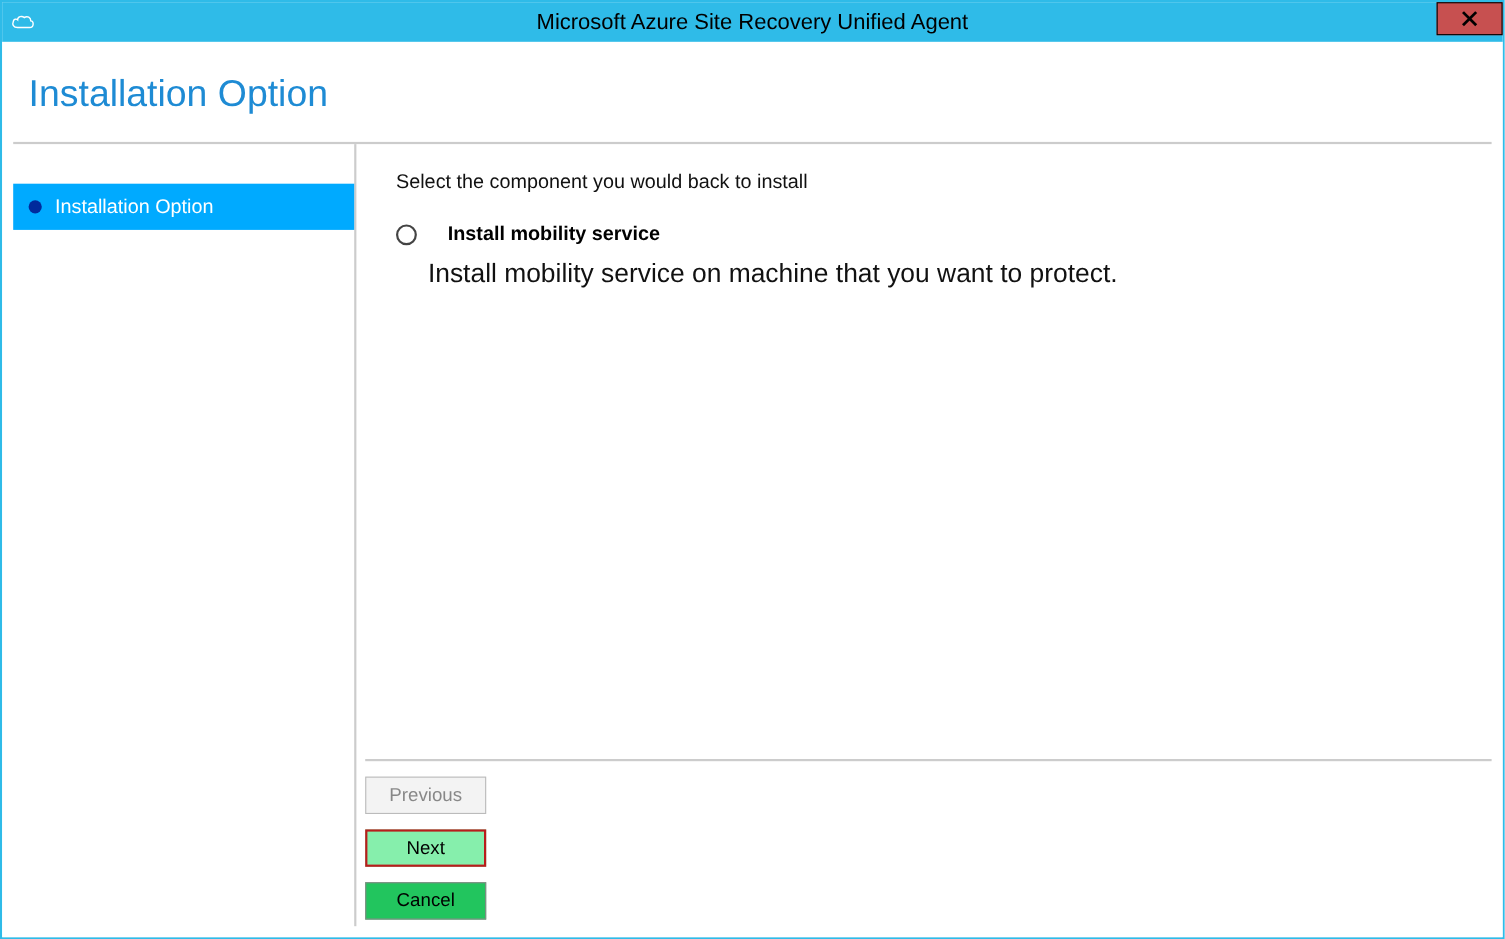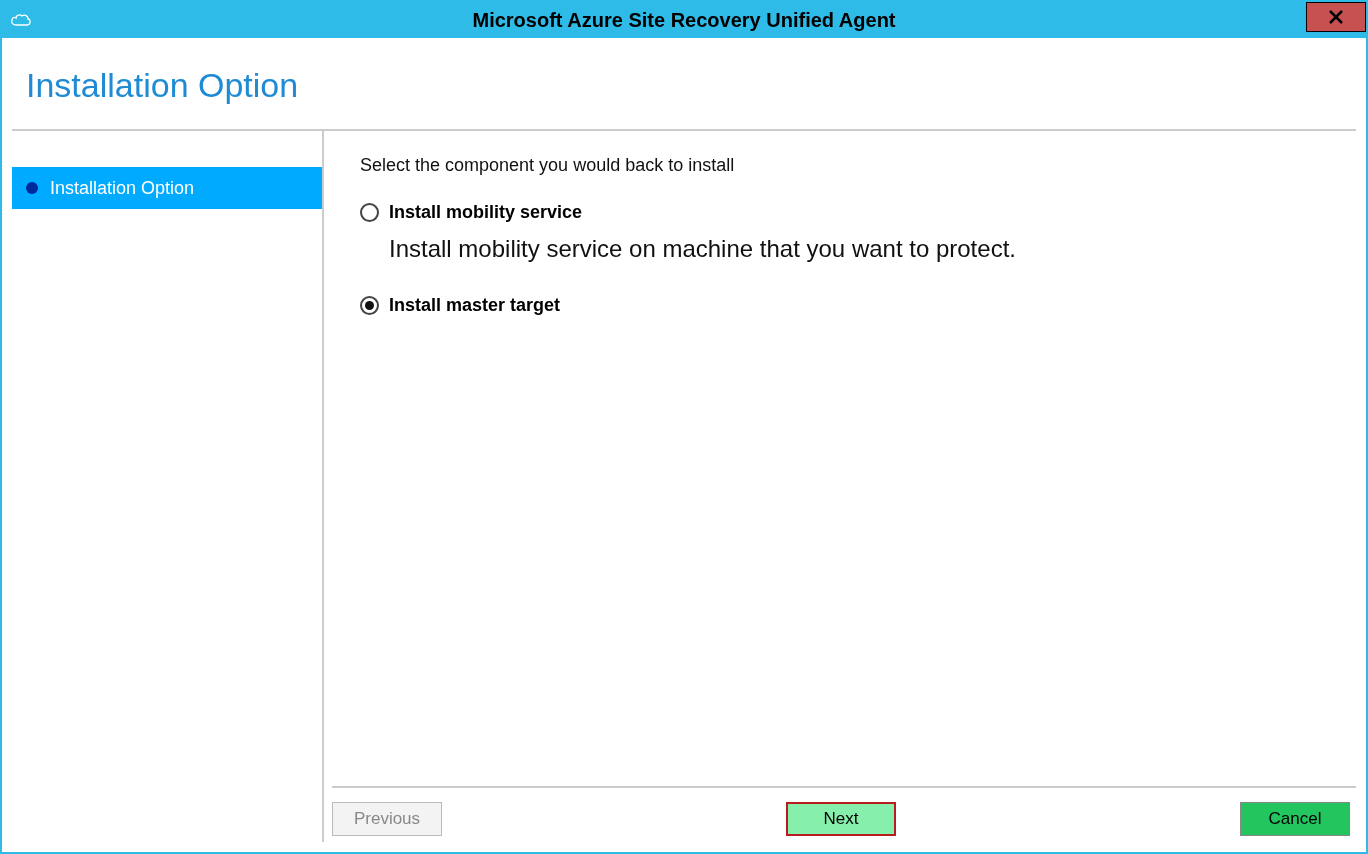--- a/index.html
+++ b/index.html
@@ -29,21 +29,21 @@
     margin-left: 8px;
     display: flex;
     align-items: center;
   }
   .titlebar-title {
     position: absolute;
     left: 0; right: 0;
     text-align: center;
     font-size: 20px;
     color: #000;
-    font-weight: 700;
+    font-weight: 400;
     pointer-events: none;
   }
   .titlebar-close {
     position: absolute;
     right: 0;
     top: 0;
     width: 60px;
     height: 30px;
     background: #c75050;
     border: 1px solid #000;
@@ -115,22 +115,23 @@
   .intro {
     font-size: 18px;
     color: #111;
     margin-bottom: 26px;
   }
   .radio-block {
     margin-bottom: 28px;
   }
   .radio-row {
     display: flex;
-    align-items: center;
+    align-items: flex-end;
     margin-bottom: 8px;
+    gap: 18px;
   }
   .radio-outer {
     width: 19px;
     height: 19px;
     border: 2px solid #444;
     border-radius: 50%;
     margin-right: 10px;
     display: flex;
     align-items: center;
     justify-content: center;
@@ -154,23 +155,24 @@
     margin-left: 29px;
     line-height: 1.5;
     max-width: 910px;
   }
   .divider {
     border-top: 2px solid #ccc;
     margin: 0 0 14px 0;
   }
   .footer {
     display: flex;
-    justify-content: space-between;
-    gap: 30px;
+    justify-content: flex-start;
+    gap: 14px;
     padding: 0 6px 6px 0;
+    flex-direction: column;
   }
   .btn {
     width: 110px;
     height: 34px;
     font-size: 17px;
     font-family: inherit;
     cursor: pointer;
     background: #22c55e;
     border: 1px solid #888;
   }
@@ -228,26 +230,20 @@
 
           <div class="radio-block">
             <div class="radio-row">
               <span class="radio-outer"></span>
               <span class="radio-label">Install mobility service</span>
             </div>
             <div class="radio-desc">Install mobility service on machine that you want to protect.</div>
           </div>
 
           <div class="radio-block">
-            <div class="radio-row">
-              <span class="radio-outer">
-                <span class="radio-inner"></span>
-              </span>
-              <span class="radio-label">Install master target</span>
-            </div>
           </div>
 
         </div>
 
         <div class="divider"></div>
 
         <div class="footer">
           <button class="btn" disabled="">Previous</button>
           <button class="btn primary">Next</button>
           <button class="btn">Cancel</button>

